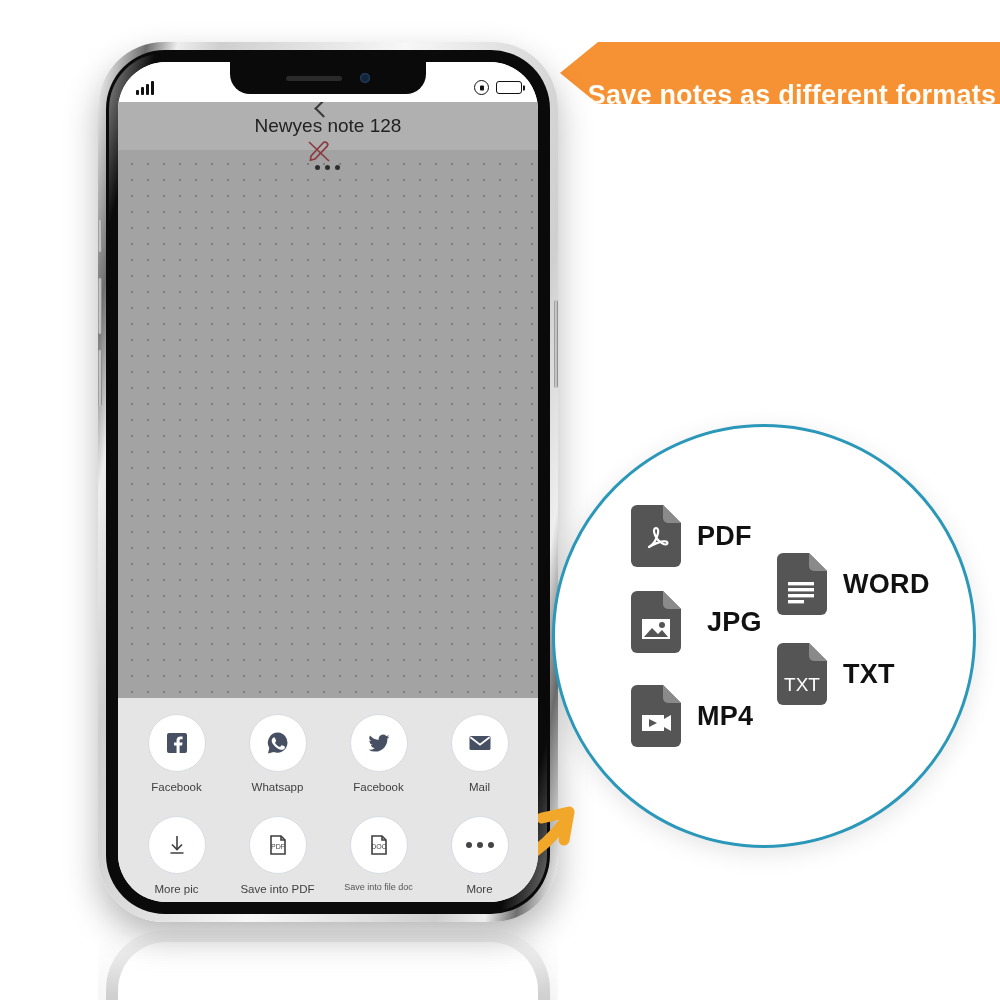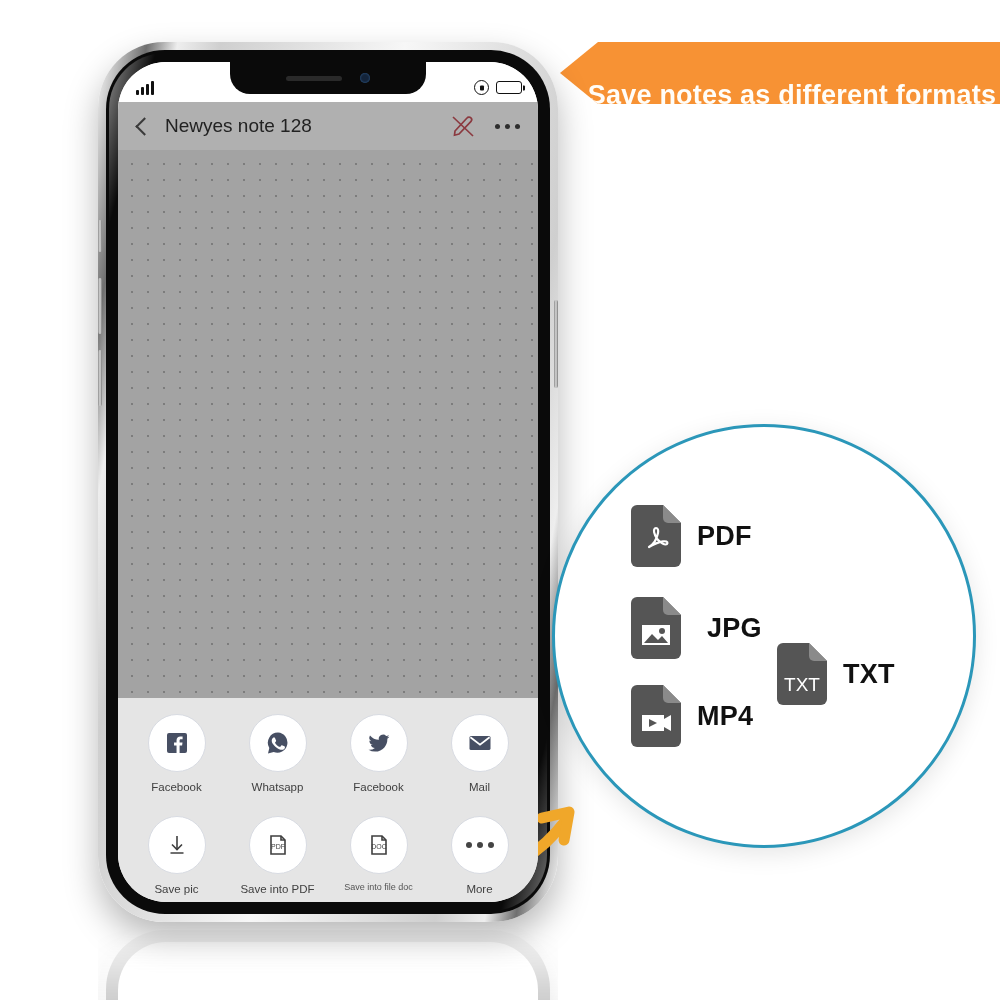--- a/index.html
+++ b/index.html
@@ -201,20 +201,21 @@
   .app-header {
     position: absolute;
     top: 40px; left: 0; right: 0;
     height: 48px;
     background: #b0b0b0;
     display: flex;
     align-items: center;
     padding: 0 16px;
     box-sizing: border-box;
     z-index: 4;
+    flex-direction: column;
   }
   .back-chevron {
     width: 11px; height: 11px;
     border-left: 2.2px solid #3a3a3a;
     border-bottom: 2.2px solid #3a3a3a;
     transform: rotate(45deg);
     margin-left: 4px;
     margin-right: 14px;
     flex: none;
   }
@@ -367,21 +368,21 @@
     flex: none;
   }
   .fmt-label {
     font-size: 27px;
     font-weight: bold;
     color: #111;
     letter-spacing: 0.3px;
     white-space: nowrap;
   }
   .fmt-1 { left: 72px;  top: 76px; }
-  .fmt-2 { left: 72px;  top: 168px; gap: 22px; }
+  .fmt-2 { left: 72px;  top: 162px; gap: 22px; }
   .fmt-3 { left: 72px;  top: 256px; }
   .fmt-4 { left: 218px; top: 124px; }
   .fmt-5 { left: 218px; top: 214px; }
 </style>
 </head>
 <body>
 
 <div class="banner">
   <span class="banner-text">Save notes as different formats</span>
 </div>
@@ -486,21 +487,21 @@
       <div class="share-row row2">
 
         <div class="share-item">
           <span class="share-circle">
             <svg width="26" height="26" viewBox="0 0 26 26">
               <line x1="13" y1="4" x2="13" y2="17" class="ico-line"></line>
               <path d="M8 12.5 L13 17.5 L18 12.5" class="ico-line"></path>
               <line x1="6.5" y1="21" x2="19.5" y2="21" class="ico-line"></line>
             </svg>
           </span>
-          <span class="share-label">Save pic</span>
+          <span class="share-label">More pic</span>
         </div>
 
         <div class="share-item">
           <span class="share-circle">
             <svg width="28" height="28" viewBox="0 0 28 28">
               <path d="M7 5 h10 l4 4 v14 h-14 z" class="ico-line"></path>
               <path d="M17 5 v4 h4" class="ico-line"></path>
               <text x="14" y="17.6" text-anchor="middle" font-size="7" font-family="Liberation Sans, sans-serif" fill="#3f3f3f">PDF</text>
             </svg>
           </span>
@@ -579,20 +580,33 @@
         <path d="M4 8a6 6 0 0 1 6-6h26l18 18v38a6 6 0 0 1-6 6H10a6 6 0 0 1-6-6z" fill="#555555"></path>
         <path d="M36 2 l18 18 h-13a5 5 0 0 1-5-5z" fill="#8a8a8a"></path>
         <rect x="15" y="32" width="22" height="16" fill="#ffffff"></rect>
         <path d="M37 36 l7-4 v16 l-7-4z" fill="#ffffff"></path>
         <path d="M22 36 l8 4 -8 4z" fill="#555555"></path>
       </svg>
     </span>
     <span class="fmt-label">MP4</span>
   </div>
 
+  <div class="fmt-item fmt-4">
+    <span class="fmt-icon">
+      <svg width="58" height="66" viewBox="0 0 58 66">
+        <path d="M4 8a6 6 0 0 1 6-6h26l18 18v38a6 6 0 0 1-6 6H10a6 6 0 0 1-6-6z" fill="#555555"></path>
+        <path d="M36 2 l18 18 h-13a5 5 0 0 1-5-5z" fill="#8a8a8a"></path>
+        <rect x="15" y="31" width="26" height="3.4" fill="#ffffff"></rect>
+        <rect x="15" y="37" width="26" height="3.4" fill="#ffffff"></rect>
+        <rect x="15" y="43" width="26" height="3.4" fill="#ffffff"></rect>
+        <rect x="15" y="49" width="16" height="3.4" fill="#ffffff"></rect>
+      </svg>
+    </span>
+    <span class="fmt-label">WORD</span>
+  </div>
 
   <div class="fmt-item fmt-5">
     <span class="fmt-icon">
       <svg width="58" height="66" viewBox="0 0 58 66">
         <path d="M4 8a6 6 0 0 1 6-6h26l18 18v38a6 6 0 0 1-6 6H10a6 6 0 0 1-6-6z" fill="#555555"></path>
         <path d="M36 2 l18 18 h-13a5 5 0 0 1-5-5z" fill="#8a8a8a"></path>
         <text x="29" y="50" text-anchor="middle" font-size="19" font-family="Liberation Sans, sans-serif" fill="#ffffff">TXT</text>
       </svg>
     </span>
     <span class="fmt-label">TXT</span>

